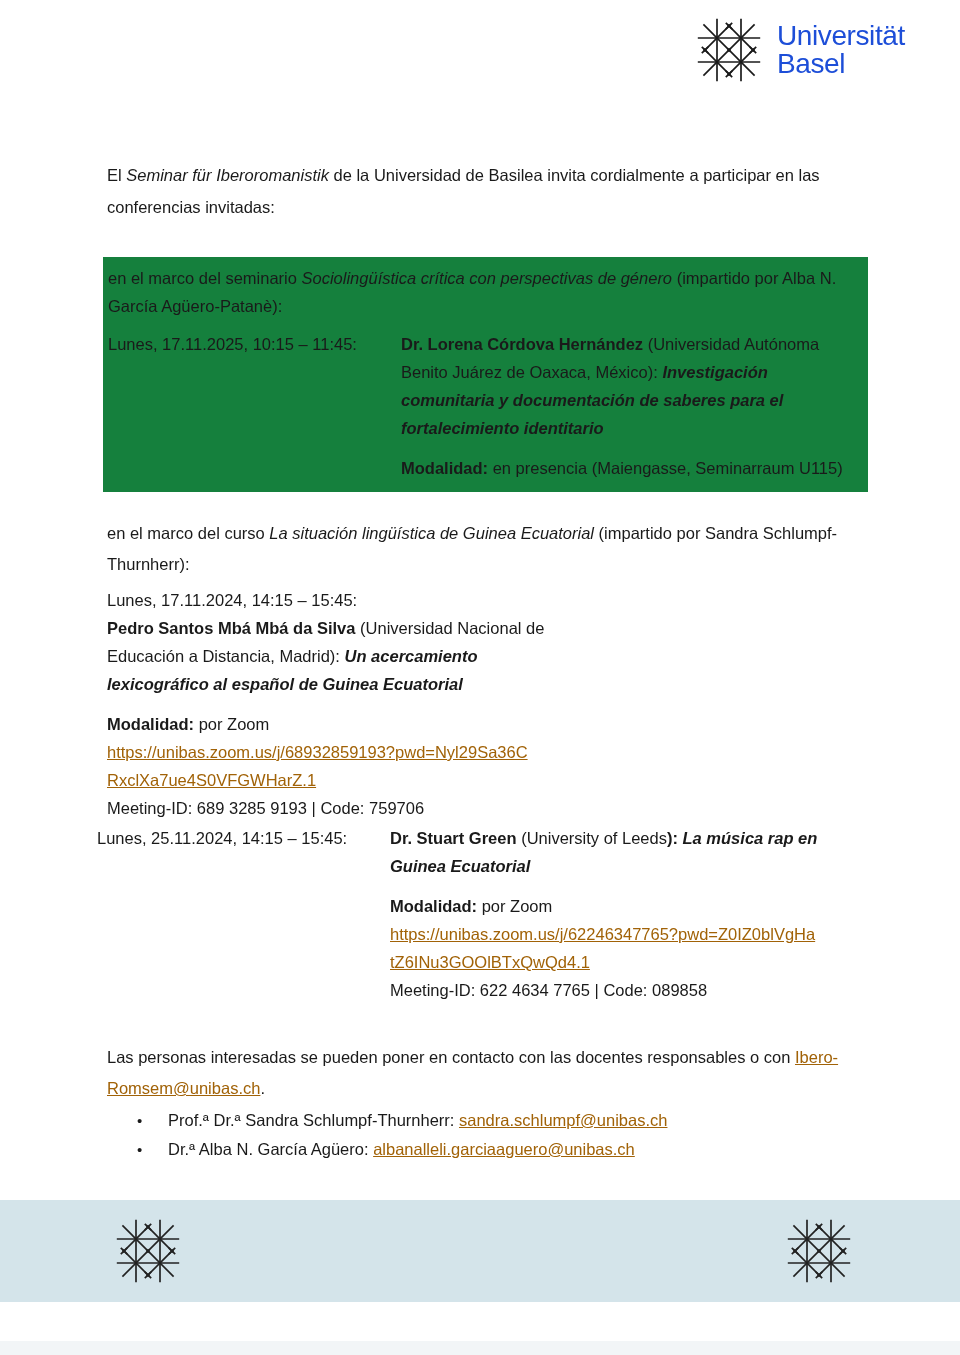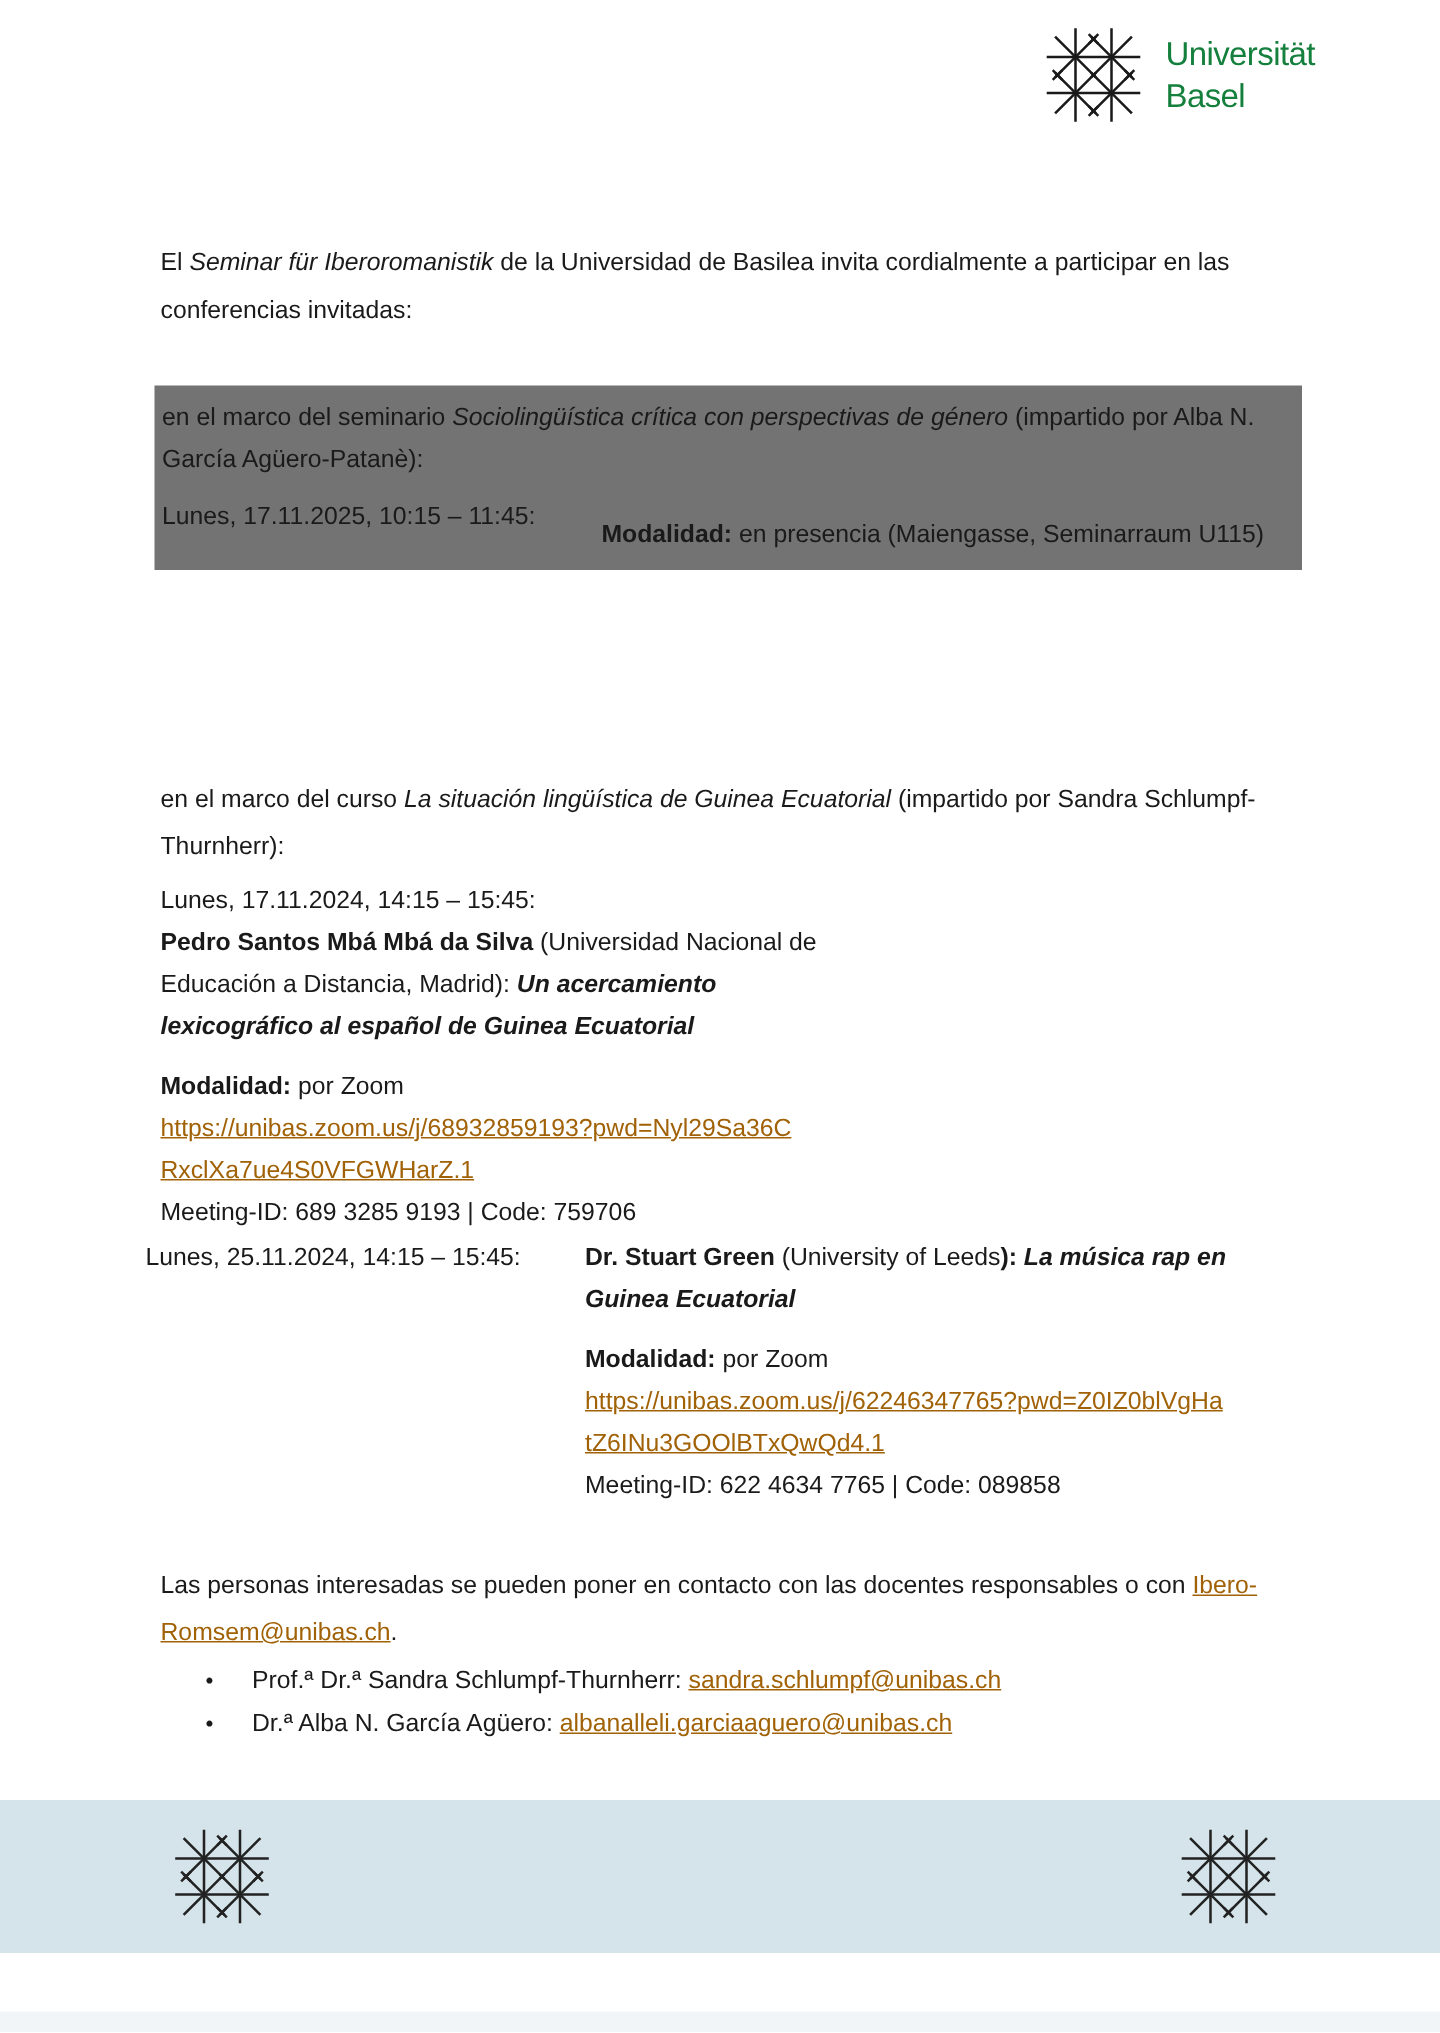--- a/index.html
+++ b/index.html
@@ -8,28 +8,28 @@
     font-family:"Liberation Sans",sans-serif;color:#1a1a1a;
     font-size:16.5px;line-height:28px;
   }
   p{margin:0;}
   .abs{position:absolute;}
 
   
   .logo-wrap{top:12px;left:693px;display:flex;align-items:center;gap:12px;}
   .star{width:72px;height:76px;}
   .star line{stroke:#1a1a1a;stroke-width:2.1;stroke-linecap:butt;}
-  .wordmark{font-size:22px;line-height:28px;font-weight:500;letter-spacing:-0.4px;color:#15803d;}
+  .wordmark{font-size:28px;line-height:28px;font-weight:500;letter-spacing:-0.4px;color:#1d4ed8;}
 
   
   .title{top:104px;left:107px;font-size:27px;line-height:32px;font-weight:700;letter-spacing:-0.2px;}
   .intro{top:159px;left:107px;width:720px;line-height:32px;}
 
   
-  .bluebox{top:257px;left:103px;width:765px;background:#737373;
+  .bluebox{top:257px;left:103px;width:765px;background:#15803d;
     padding:7px 10px 10px 5px;box-sizing:border-box;}
   .block-intro{width:750px;}
   .course-intro{top:518px;left:107px;width:765px;line-height:31px;}
 
   
   .event{display:flex;align-items:flex-start;}
   .event .date{width:293px;flex-shrink:0;}
   .event .content{width:458px;}
   .ev1{margin-top:10px;}
   .ev2{top:586px;left:107px;flex-direction:column;}
@@ -91,20 +91,21 @@
 
 
   <p class="abs intro"><span>El </span><span class="ital">Seminar für Iberoromanistik</span><span> de la Universidad de Basilea invita cordialmente a participar en las conferencias invitadas:</span></p>
 
   <div class="abs bluebox">
     <p class="block-intro"><span>en el marco del seminario </span><span class="ital">Sociolingüística crítica con perspectivas de género</span><span> (impartido por Alba N. García Agüero-Patanè):</span></p>
 
     <div class="event ev1">
       <p class="date">Lunes, 17.11.2025, 10:15 – 11:45:</p>
       <div class="content">
+        <p><span class="bold">Dr. Lorena Córdova Hernández</span><span> (Universidad Autónoma Benito Juárez de Oaxaca, México): </span><span class="bold"></span><span class="bi">Investigación comunitaria y documentación de saberes para el fortalecimiento identitario</span></p>
         <p class="modality"><span class="bold">Modalidad:</span><span> en presencia (Maiengasse, Seminarraum U115)</span></p>
       </div>
     </div>
   </div>
 
   <p class="abs course-intro"><span>en el marco del curso </span><span class="ital">La situación lingüística de Guinea Ecuatorial</span><span> (impartido por Sandra Schlumpf-Thurnherr):</span></p>
 
   <div class="abs event ev2">
     <p class="date">Lunes, 17.11.2024, 14:15 – 15:45:</p>
     <div class="content">

